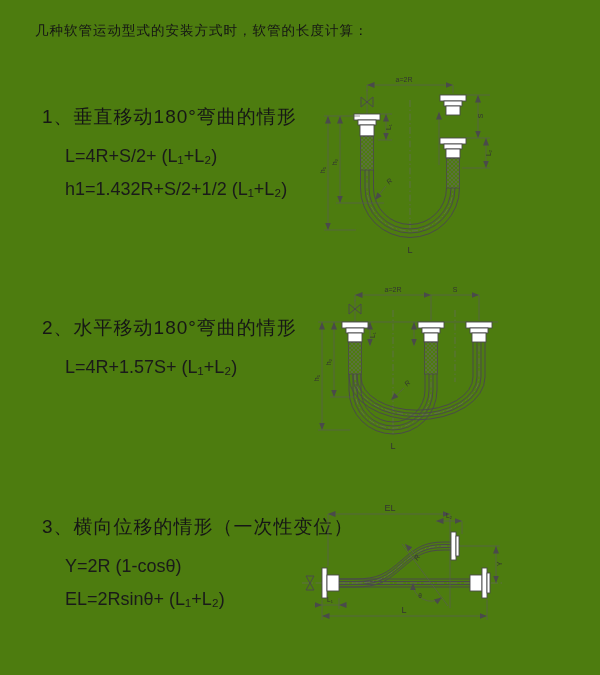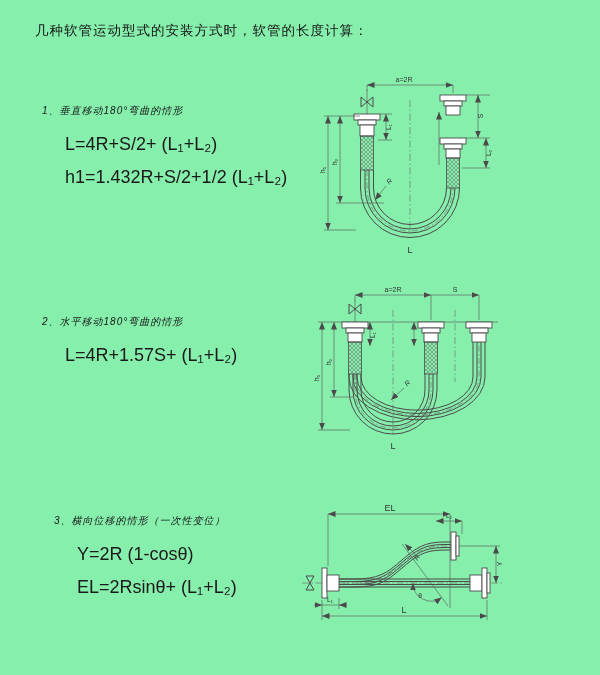--- a/index.html
+++ b/index.html
@@ -1,29 +1,29 @@
 <!DOCTYPE html>
 <html><head>
 <meta charset="utf-8">
 <style>
   html,body{margin:0;padding:0;background:#ffffff;}
   .page{
-    position:relative;width:600px;height:675px;background:#86efac;
+    position:relative;width:600px;height:675px;background:#4d7c0f;
     font-family:"Liberation Sans","DejaVu Sans",sans-serif;color:#1c1c1c;
     overflow:hidden;
   }
   .doc-title{
     position:absolute;left:35px;top:22px;font-size:13.5px;letter-spacing:1px;
     color:#151515;white-space:nowrap;
   }
   .section{position:absolute;left:42px;}
   .sec1{top:104px;}
   .sec2{top:315px;}
-  .sec3{top:514px;margin-left:12px;}
-  .heading{font-size:10px;letter-spacing:1px;color:#161616;white-space:nowrap;margin:0 0 10px 0;font-style:italic;}
+  .sec3{top:514px;}
+  .heading{font-size:19px;letter-spacing:1px;color:#161616;white-space:nowrap;margin:0 0 10px 0;}
   .formula{font-size:18px;color:#1a1a1a;margin-left:23px;line-height:32.5px;white-space:nowrap;}
   .diag{position:absolute;}
   .d1{left:312px;top:70px;}
   .d2{left:306px;top:282px;}
   .d3{left:298px;top:498px;}
   svg .ln{stroke:#4a4a4a;stroke-width:1;fill:none;}
   svg .fit{stroke:#4a4a4a;stroke-width:0.9;fill:#ffffff;}
   svg .tn{stroke:#5a5a5a;stroke-width:0.65;fill:none;}
   svg .cl{stroke:#6a6a6a;stroke-width:0.6;fill:none;stroke-dasharray:7 2.5 1.5 2.5;}
   svg .hd{stroke:#6a6a6a;stroke-width:0.6;fill:none;stroke-dasharray:6 2.5 1.5 2.5;}

